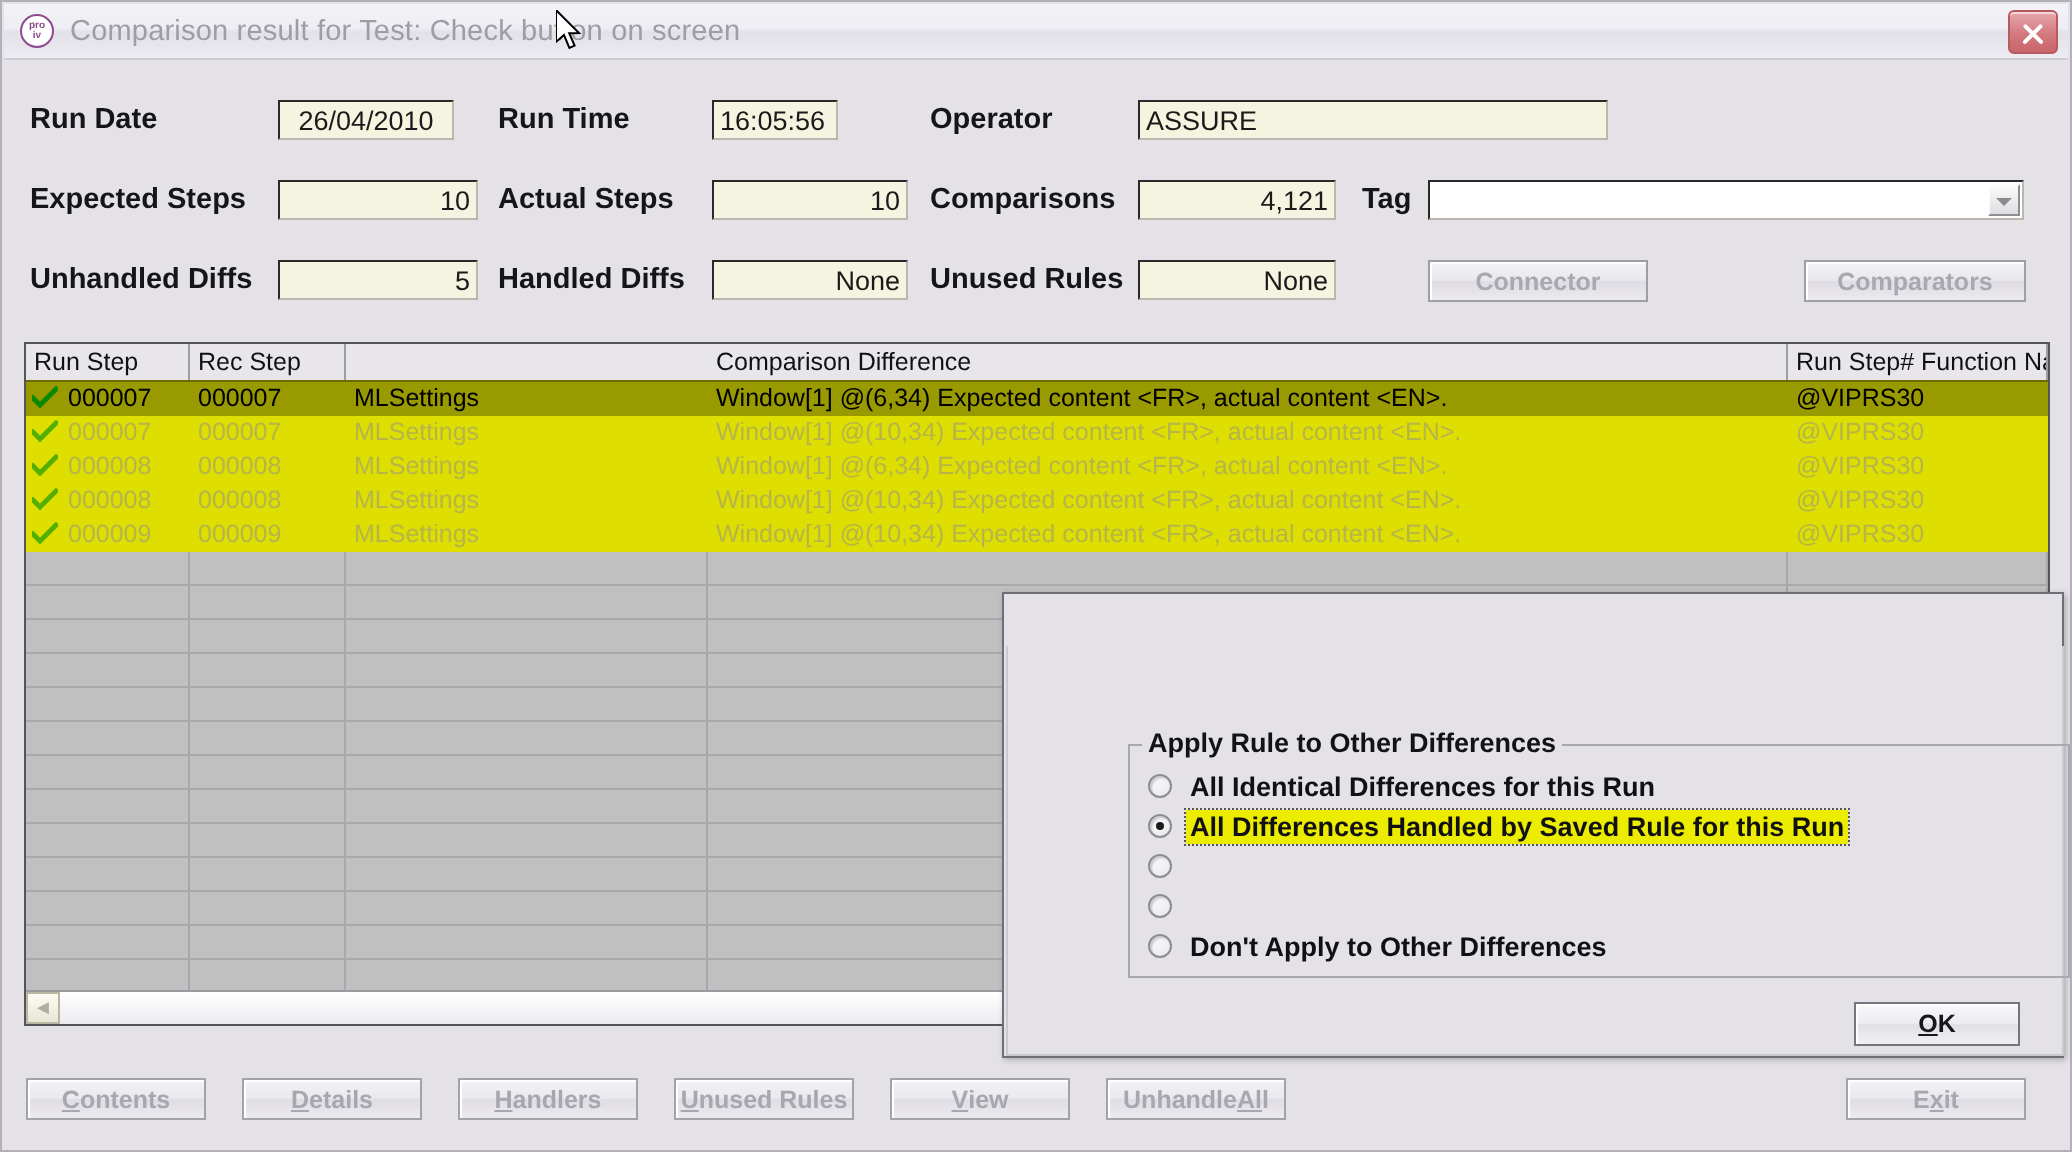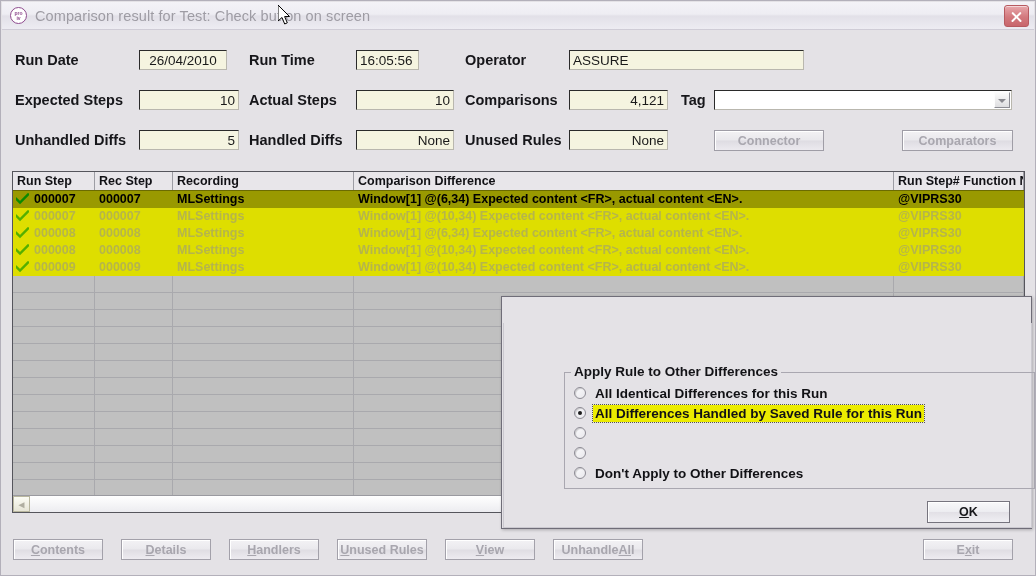--- a/index.html
+++ b/index.html
@@ -148,21 +148,20 @@
 
   
   .grid {
     position: absolute;
     left: 11px; top: 170px;
     width: 1013px; height: 342px;
     border: 1px solid #55555c;
     background: #c0c0c0;
     box-sizing: border-box;
     overflow: hidden;
-    font-weight: bold;
   }
   .grid-head {
     position: relative;
     height: 19px;
     background: #e8e6ea;
     border-bottom: 1px solid #6b6b00;
     box-sizing: border-box;
   }
   .grid-head .hc {
     position: absolute; top: 0;
@@ -416,21 +415,20 @@
     <div class="fld num" style="left:568px; top:100px; width:99px;">None</div>
 
     <div class="btn" style="left:713px; top:100px; width:110px; height:21px;">Connector</div>
     <div class="btn" style="left:901px; top:100px; width:111px; height:21px;">Comparators</div>
   </div>
 
   <div class="grid">
     <div class="grid-head" id="grid-head">
         <div class="hc" style="left: 0px; width: 82px;">Run Step</div>
         <div class="hc" style="left: 82px; width: 78px;">Rec Step</div>
-        <div class="hc" style="left: 160px; width: 181px;">Recording</div>
         <div class="hc" style="left: 341px; width: 540px;">Comparison Difference</div>
         <div class="hc" style="left: 881px; width: 130px;">Run Step# Function Name</div>
       </div>
     <div class="grid-body" id="grid-body">
         <div class="row sel">
           <span class="tick">
             <svg viewBox="0 0 13 12" width="13" height="12">
               <path d="M0.5 6 L4 9.5 L12 1.5" fill="none" stroke="#0a8a00" stroke-width="2.4" stroke-linecap="square"></path>
             </svg>
           </span>

